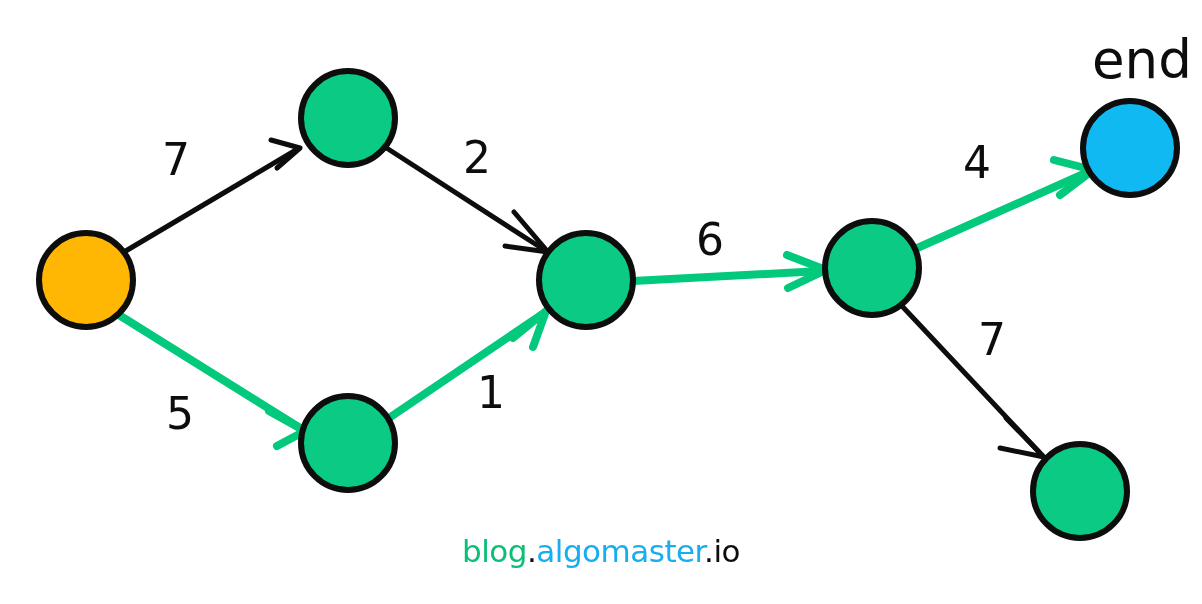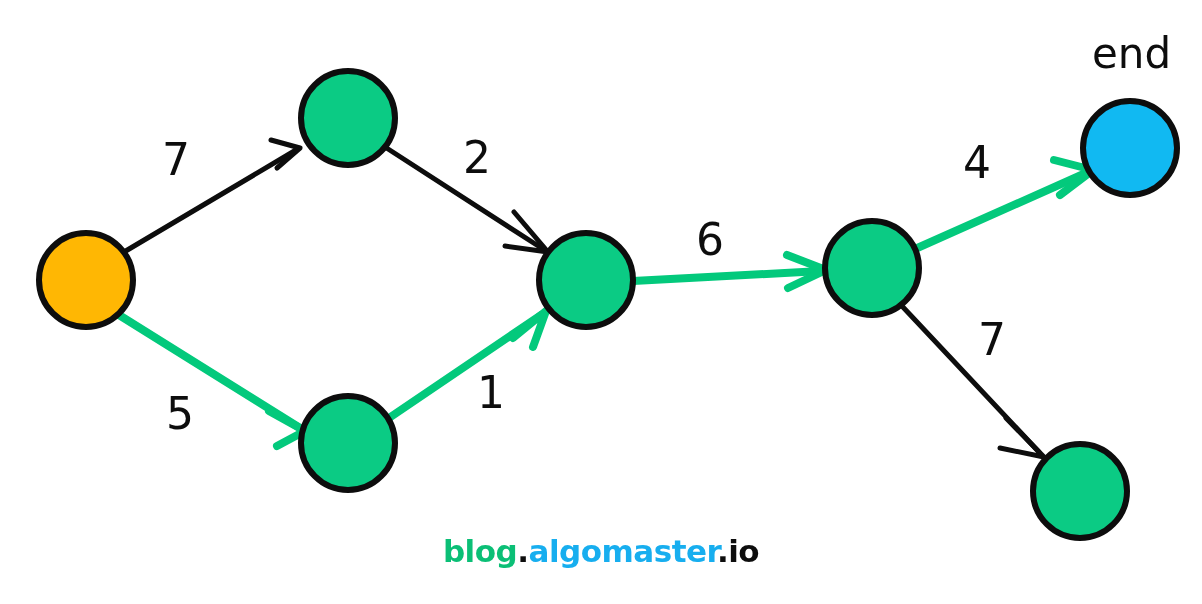--- a/index.html
+++ b/index.html
@@ -64,36 +64,36 @@
     font-size: 44px;
     font-weight: 400;
     color: #0d0d0d;
     line-height: 1;
     white-space: nowrap;
     user-select: none;
   }
   .node-caption {
     position: absolute;
     font-family: "DejaVu Sans", sans-serif;
-    font-size: 42px;
+    font-size: 53px;
     font-weight: 400;
     color: #0d0d0d;
     line-height: 1;
     white-space: nowrap;
     user-select: none;
   }
   #watermark {
     position: absolute;
     left: 0;
     width: 1202px;
     top: 536px;
     text-align: center;
     font-family: "DejaVu Sans", sans-serif;
     font-size: 31px;
-    font-weight: bold;
+    font-weight: normal;
     letter-spacing: -0.5px;
     line-height: 1;
     user-select: none;
   }
   #watermark .wm-blog { color: #0bbf76; }
   #watermark .wm-dot  { color: #0d0d0d; }
   #watermark .wm-algo { color: #17aeef; }
   #watermark .wm-io   { color: #0d0d0d; }
 </style>
 </head>

